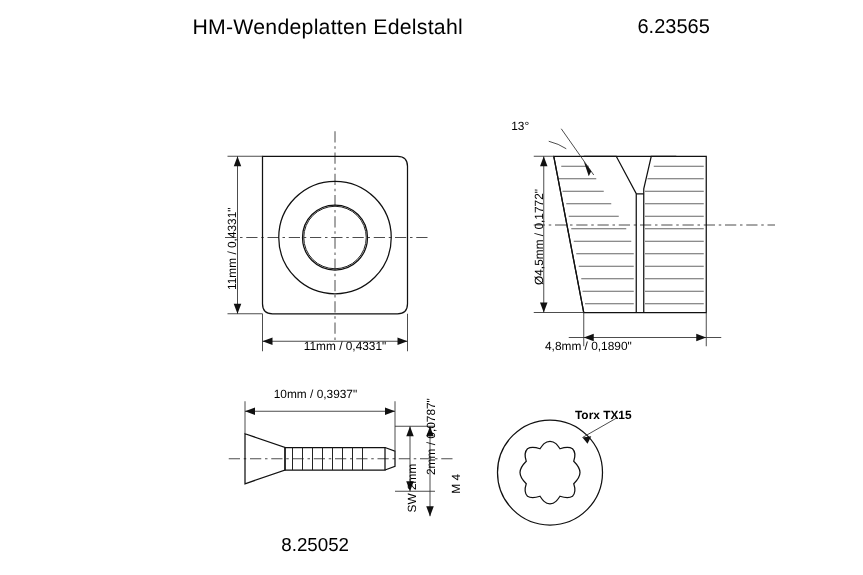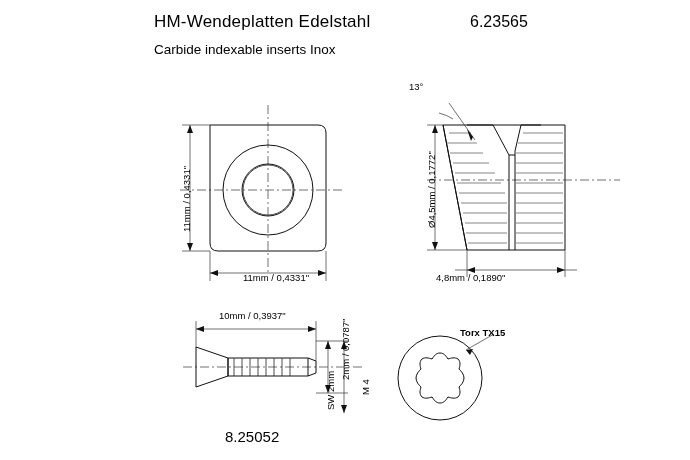--- a/index.html
+++ b/index.html
@@ -22,20 +22,21 @@
   .abs { position: absolute; }
 
   .title-main {
     font-size: 17px;
     letter-spacing: 0.2px;
     white-space: nowrap;
   }
   .title-code {
     font-size: 16px;
     white-space: nowrap;
+    margin-left: 40px;
   }
   .title-sub {
     font-size: 13.5px;
     white-space: nowrap;
   }
   .bottom-code {
     font-size: 15px;
     white-space: nowrap;
   }
   .dim {
@@ -58,21 +59,20 @@
   .ext { stroke: #333; stroke-width: 0.7; fill: none; }
   .hatch { stroke: #333; stroke-width: 0.6; fill: none; }
 </style>
 </head>
 <body>
 
 <div id="page">
 
   <div class="abs title-main" style="left:154px; top:12px;">HM-Wendeplatten Edelstahl</div>
   <div class="abs title-code" style="left:470px; top:13px;">6.23565</div>
-  <div class="abs title-sub" style="left:154px; top:42px;">Carbide indexable inserts Inox</div>
 
   <div class="abs" style="left:160px; top:95px;">
     <svg width="200" height="200" viewBox="0 0 200 200">
 
       <line class="ctr" x1="20" y1="95" x2="185" y2="95"></line>
       <line class="ctr" x1="108" y1="10" x2="108" y2="180"></line>
 
       <path class="ln" d="M 50 30 L 158 30 Q 166 30 166 38 L 166 148 Q 166 156 158 156 L 58 156 Q 50 156 50 148 Z"></path>
 
       <path class="ln-thin" d="M 62 42 Q 62 42 62 42 L 152 42 Q 156 42 156 46 L 156 140 Q 156 144 152 144 L 64 144 Q 60 144 60 140 L 60 46 Q 60 42 62 42 Z" opacity="0"></path>
@@ -157,21 +157,21 @@
       <polygon fill="#111" points="30,40 27,48 33,48"></polygon>
       <polygon fill="#111" points="30,165 27,157 33,157"></polygon>
 
       <line class="ext" x1="62" y1="165" x2="62" y2="192"></line>
       <line class="ext" x1="160" y1="165" x2="160" y2="192"></line>
       <line class="ext" x1="50" y1="185" x2="172" y2="185"></line>
       <polygon fill="#111" points="62,185 70,182 70,188"></polygon>
       <polygon fill="#111" points="160,185 152,182 152,188"></polygon>
     </svg>
   </div>
-  <div class="abs lbl" style="left:409px; top:81px;">13°</div>
+  <div class="abs lbl" style="left:409px; top:96px;">13°</div>
   <div class="abs dim-v" style="left:426px; top:228px; transform: rotate(-90deg);">Ø4,5mm / 0,1772"</div>
   <div class="abs dim" style="left:436px; top:272px;">4,8mm / 0,1890"</div>
 
   <div class="abs" style="left:178px; top:305px;">
     <svg width="200" height="120" viewBox="0 0 200 120">
 
       <line class="ctr" x1="5" y1="62" x2="185" y2="62"></line>
 
       <path class="ln" d="M 18 42 L 50 53 L 50 71 L 18 82 Z"></path>
 

